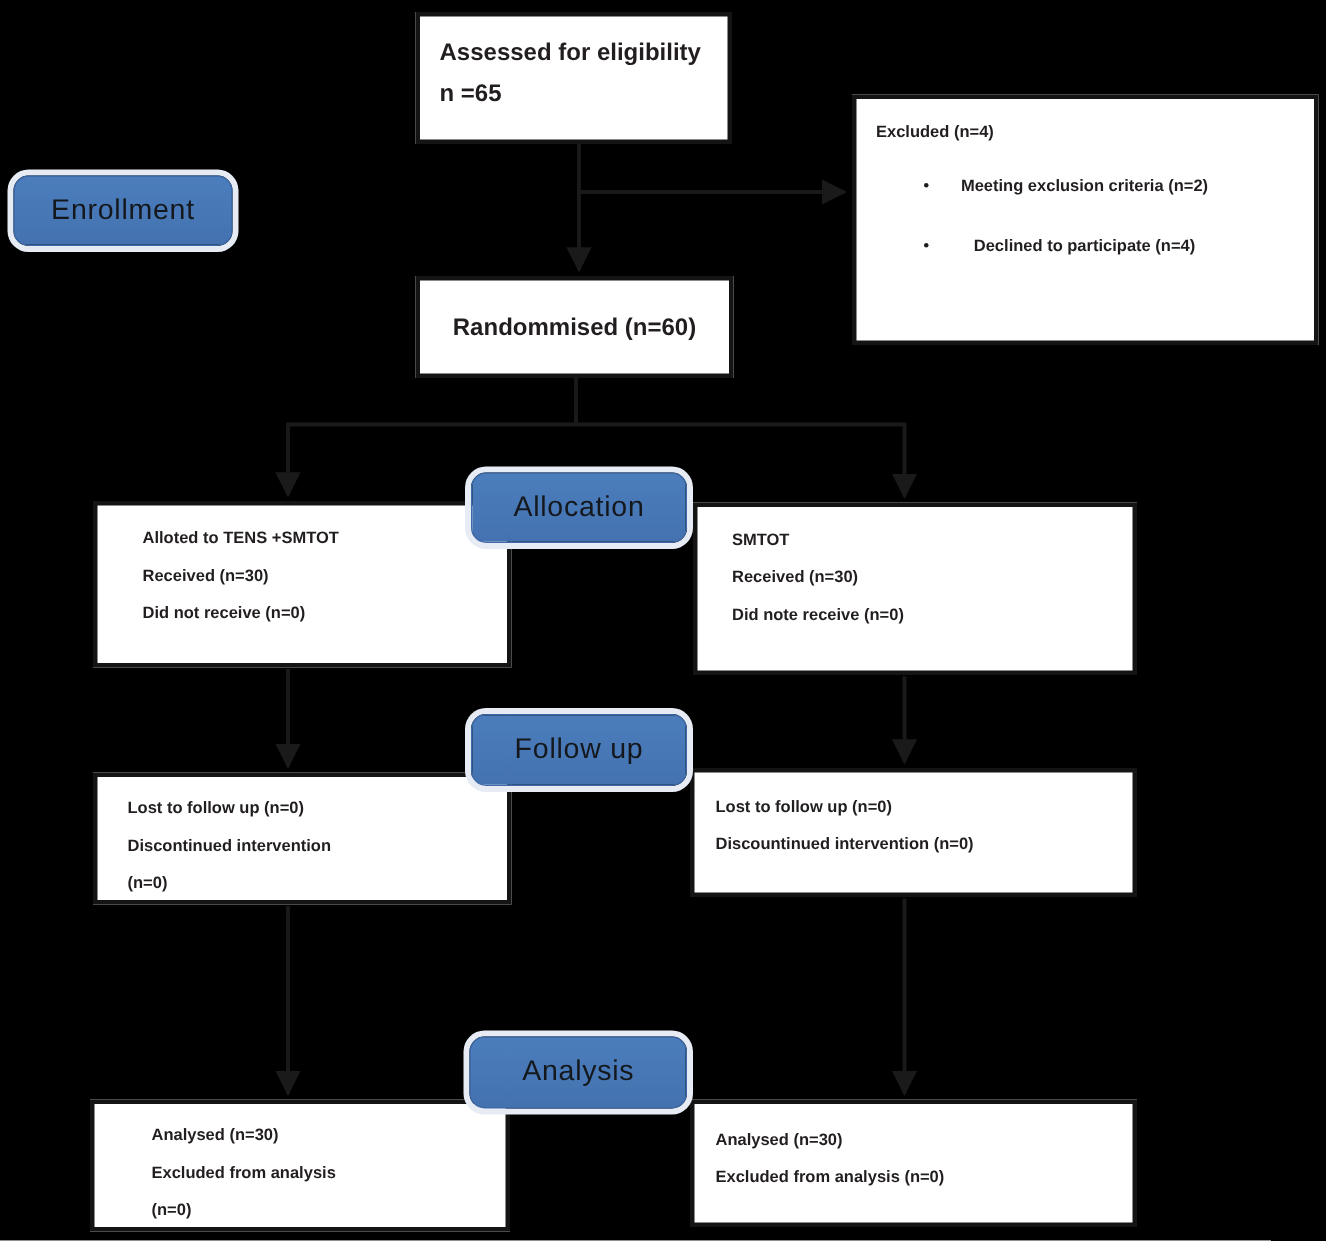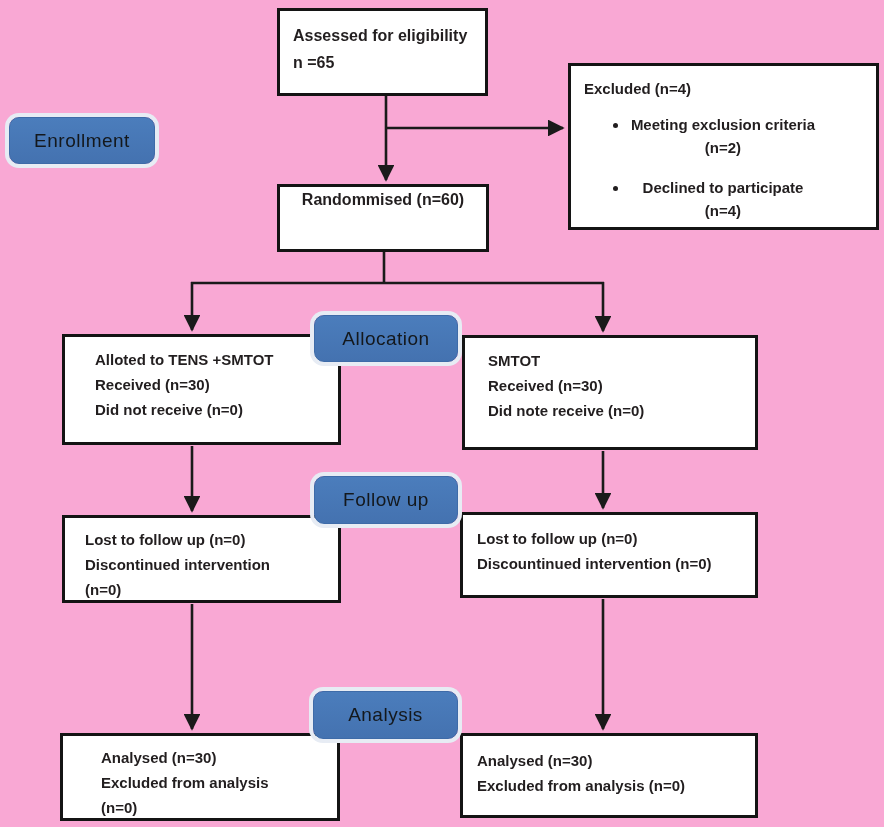--- a/index.html
+++ b/index.html
@@ -1,32 +1,32 @@
 <!DOCTYPE html>
 <html style="--badge-fill: #4b7dbc; --badge-fill-dark: #4472b0; --badge-halo: #e7ecf4; --box-border: #141414; --arrow: #1a1a1a; --text: #221e1f;"><head>
 <meta charset="utf-8">
 <style>
   html,body { margin:0; padding:0; background:#ffffff; }
   #canvas {
-    position:relative; width:884px; height:827px; background:#f9a8d4;
+    position:relative; width:884px; height:827px; background:#000000;
     font-family:"Liberation Sans","DejaVu Sans",sans-serif; overflow:hidden;
   }
   #arrow-layer { position:absolute; left:0; top:0; width:884px; height:827px; z-index:1; }
   #arrow-layer line { stroke:var(--arrow,#1a1a1a); stroke-width:2.6px; }
   .box {
     position:absolute; box-sizing:border-box; background:#ffffff;
     border:3px solid var(--box-border,#141414); z-index:2;
-    font-weight:bold; font-size:15px; color:var(--text,#221e1f); line-height:25px;
+    font-weight:bold; font-size:11px; color:var(--text,#221e1f); line-height:25px;
   }
   .box .line { white-space:nowrap; }
   #box-eligibility { left:277px; top:8px;  width:211px; height:88px; padding:11px 10px 0 13px; font-size:16px; line-height:27px; }
   #box-excluded    { left:568px; top:63px; width:311px; height:167px; padding:11px 8px 0 13px; line-height:23px; }
   #box-excluded ul { list-style:disc; margin:13px 0 0 0; padding:0 0 0 45px; }
   #box-excluded li { max-width:188px; margin-bottom:17px;text-align:center; }
-  #box-randomised  { left:277px; top:184px; width:212px; height:68px; display:flex; align-items:flex-start; justify-content:center; font-size:16px; }
+  #box-randomised  { left:277px; top:184px; width:212px; height:68px; display:flex; align-items:center; justify-content:center; font-size:16px; }
   #box-alloc-left  { left:62px;  top:334px; width:279px; height:111px; padding:10px 8px 0 30px; }
   #box-alloc-right { left:462px; top:335px; width:296px; height:115px; padding:10px 8px 0 23px; }
   #box-follow-left { left:62px;  top:515px; width:279px; height:88px;  padding:9px 8px 0 20px; }
   #box-follow-right{ left:460px; top:512px; width:298px; height:86px;  padding:11px 8px 0 14px; }
   #box-analysis-left { left:60px;  top:733px; width:280px; height:88px; padding:9px 8px 0 38px; }
   #box-analysis-right{ left:460px; top:733px; width:298px; height:85px; padding:12px 8px 0 14px; }
   .badge {
     position:absolute; z-index:3; display:flex; align-items:center; justify-content:center;
     background:linear-gradient(180deg, var(--badge-fill,#4b7dbc), var(--badge-fill-dark,#4472b0));
     color:#14181c; font-size:19px; letter-spacing:0.5px;

